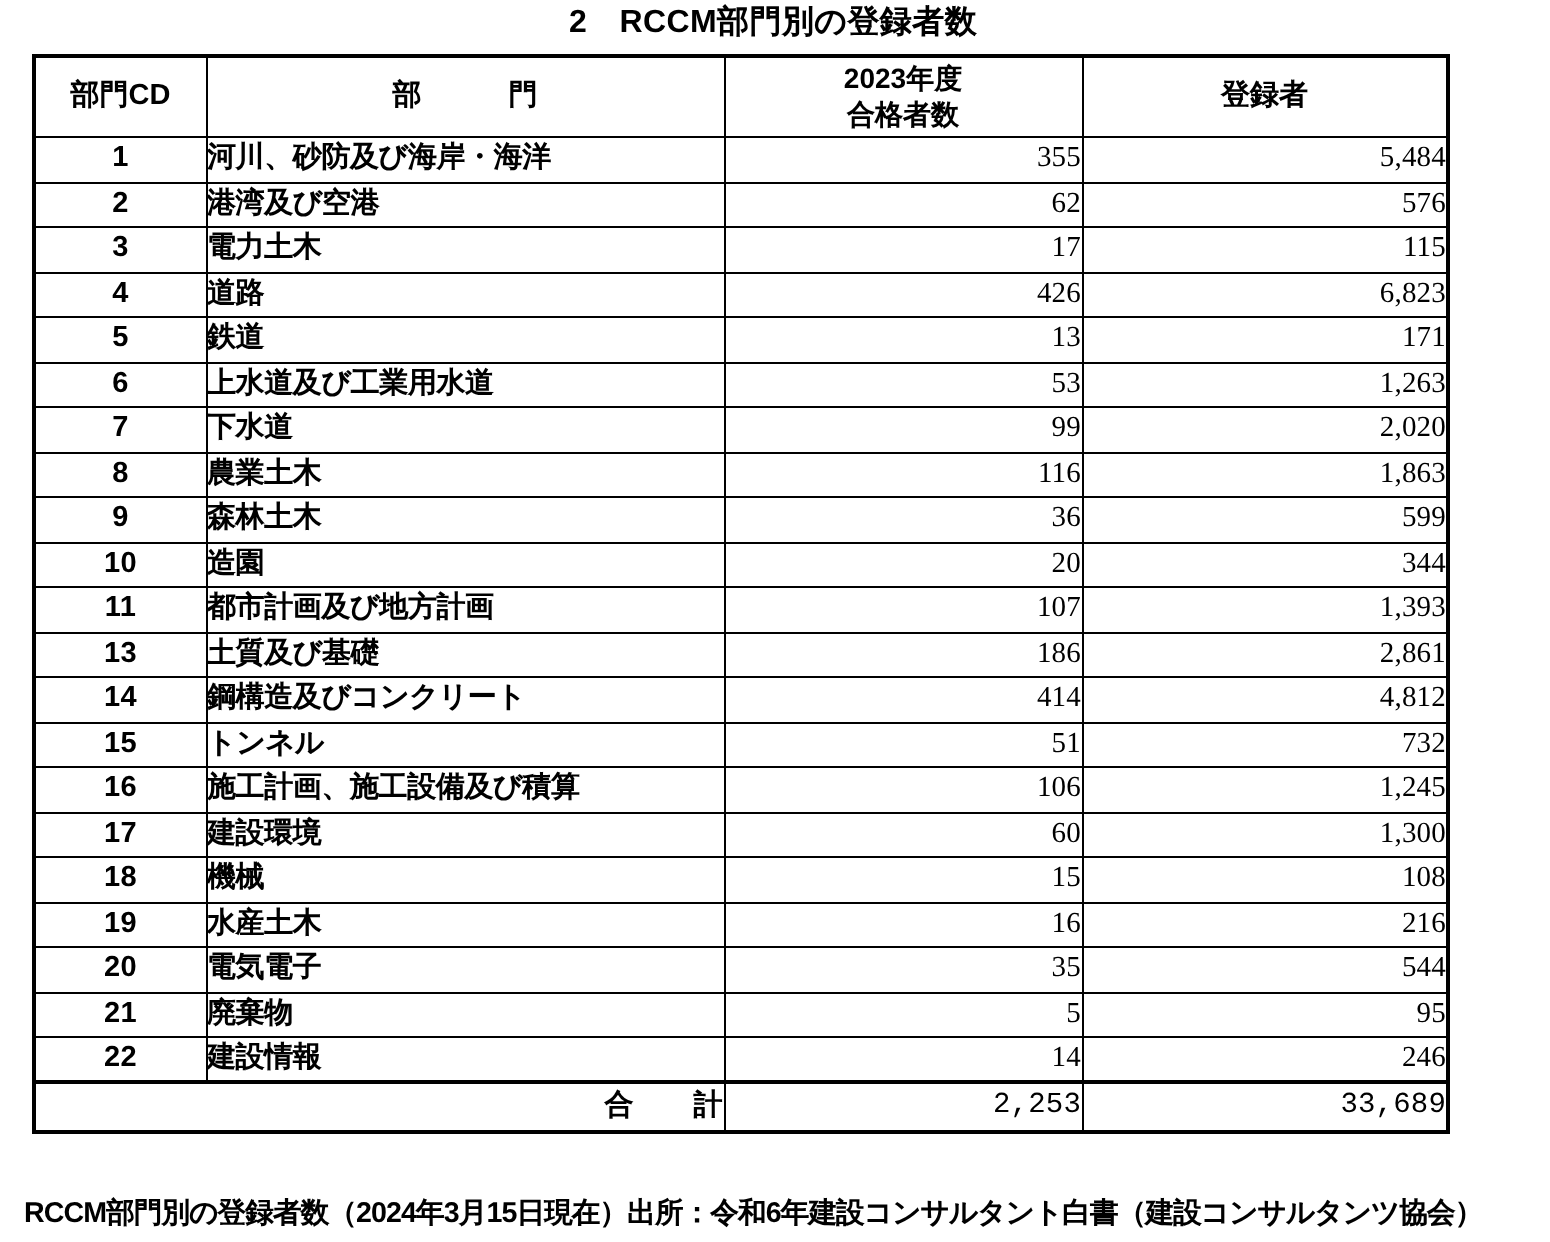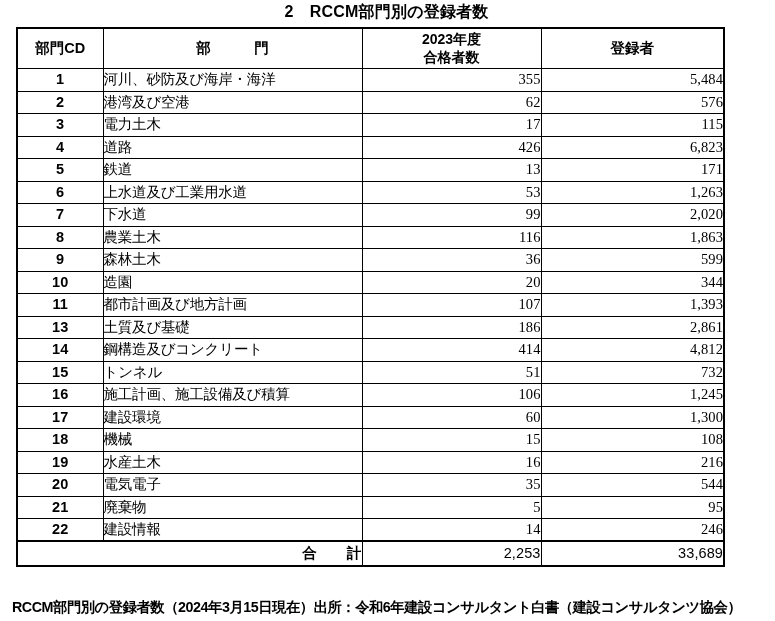--- a/index.html
+++ b/index.html
@@ -76,21 +76,21 @@
   tbody tr { height: 22.5px; }
   td.cd {
     text-align: center;
     font-weight: bold;
     font-size: 14px;
     letter-spacing: 0.2px;
   }
   td.name {
     text-align: left;
     padding-left: 5px;
-    font-weight: normal;
+    font-weight: bold;
     font-size: 14.5px;
     letter-spacing: -0.2px;
     white-space: nowrap;
     overflow: hidden;
   }
   td.num {
     text-align: right;
     padding-right: 7px;
     font-family: "Liberation Serif", "DejaVu Serif", serif;
     font-size: 16px;
@@ -106,21 +106,21 @@
     text-align: right;
     font-weight: bold;
     font-size: 15px;
     letter-spacing: 0.3px;
     white-space: pre;
     padding-right: 55px;
   }
   td.total-num {
     text-align: right;
     padding-right: 7px;
-    font-family: Liberation Sans, sans-serif;
+    font-family: Liberation Mono, monospace;
     font-size: 16px;
   }
 
   
   td.num, th.num-head { border-left: 2px solid #000; }
 
   
   .footer {
     position: absolute;
     left: 12px;

